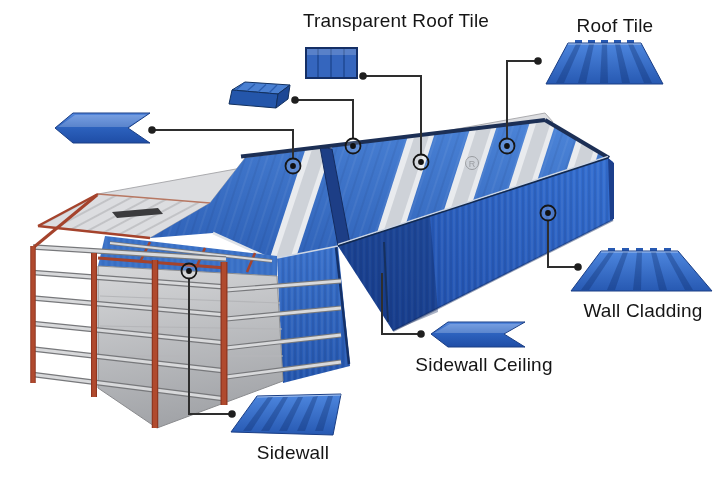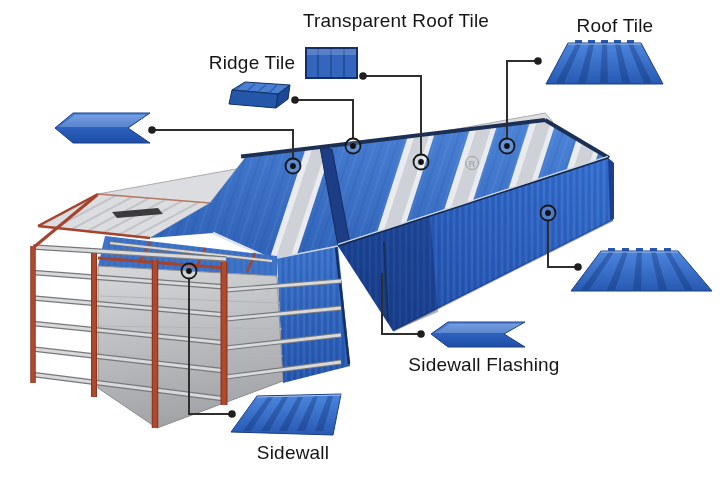--- a/index.html
+++ b/index.html
@@ -303,16 +303,16 @@
   </g>
 
   <g>
     <polygon points="431,334 448,322 525,322 504,334 525,347 448,347" fill="url(#gFlash)" stroke="#1a3e85" stroke-width="1"></polygon>
     <polygon points="434,333 450,324 521,324 505,333" fill="rgba(255,255,255,0.22)"></polygon>
   </g>
 </svg>
 
 <div class="lbl" style="left:615px;top:26px">Roof Tile</div>
 <div class="lbl" style="left:396px;top:21px">Transparent Roof Tile</div>
-<div class="lbl" style="left:252px;top:63px">Ridge Tile</div>
-<div class="lbl" style="left:484px;top:365px">Sidewall Flashing</div>
+<div class="lbl" style="left:643px;top:311px">Wall Cladding</div>
+<div class="lbl" style="left:484px;top:365px">Sidewall Ceiling</div>
 <div class="lbl" style="left:293px;top:453px">Sidewall</div>
 </div>
 
 </body></html>

